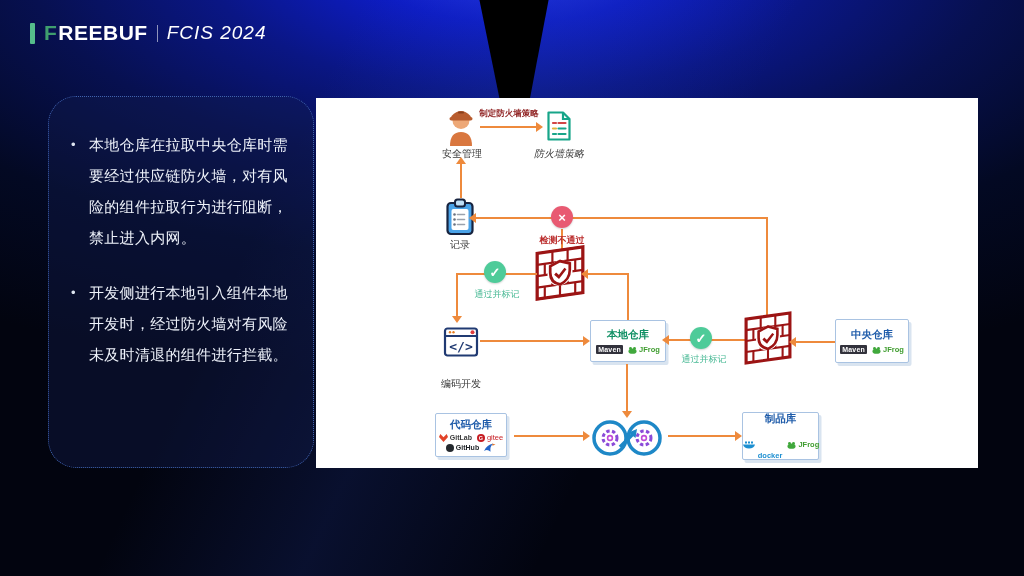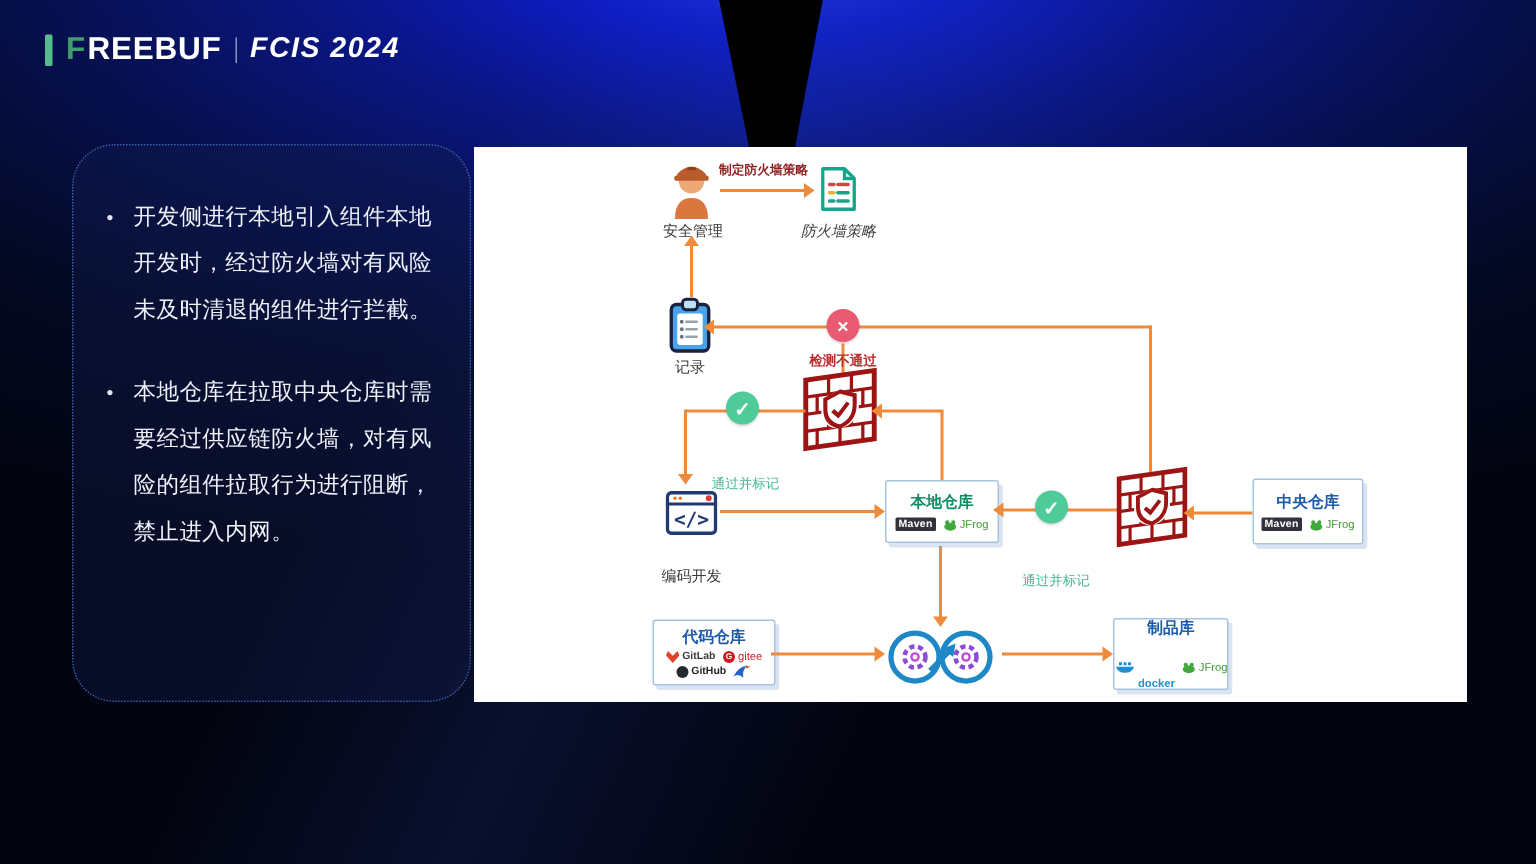--- a/index.html
+++ b/index.html
@@ -9,21 +9,21 @@
   .streak{position:absolute;inset:0;background:linear-gradient(115deg, transparent 28%, rgba(40,70,190,0.18) 44%, transparent 62%);pointer-events:none;}
   .wedge{position:absolute;left:478px;top:0;width:72px;height:99px;background:#000;
     -webkit-clip-path:polygon(2% 0,98% 0,72% 100%,30% 100%);clip-path:polygon(2% 0,98% 0,72% 100%,30% 100%);}
 
   
   .logo-bar{position:absolute;left:30px;top:21px;display:flex;align-items:center;gap:9px;}
   .fb-bar{width:5px;height:21px;background:#55bd8b;border-radius:1px;}
   .brand{font-size:21px;font-weight:800;letter-spacing:.5px;color:#fff;display:flex;align-items:center;}
   .brand .f{color:#3f9e6e;margin-right:1px;}
   .logo-sep{width:1px;height:17px;background:rgba(255,255,255,.55);}
-  .event{font-size:19px;font-weight:700;font-style:italic;letter-spacing:1px;color:#fff;}
+  .event{font-size:19px;font-weight:400;font-style:italic;letter-spacing:1px;color:#fff;}
 
   
   .panel{position:absolute;left:48px;top:96px;width:266px;height:372px;box-sizing:border-box;
     border:1px dotted #3f62b0;border-radius:28px;background:rgba(18,30,78,.38);
     padding:32px 20px 0 22px;color:#eef2fa;}
   .bullet{display:flex;margin-bottom:24px;}
   .bullet .dot{width:18px;flex:0 0 18px;font-size:13px;line-height:31px;color:#dfe6f2;}
   .bullet .dot::before{content:"•";}
   .bullet .txt{font-size:15px;line-height:31px;letter-spacing:.3px;}
 
@@ -44,31 +44,31 @@
   .badge{position:absolute;width:22px;height:22px;border-radius:50%;display:flex;align-items:center;justify-content:center;
     color:#fff;font-weight:bold;font-size:13px;box-shadow:0 1px 2px rgba(0,0,0,.18);}
   .badge.fail{background:#e85a72;}
   .badge.pass{background:#4ecb99;}
 
   
   .nlabel{position:absolute;transform:translateX(-50%);font-size:10px;color:#3c3c3c;white-space:nowrap;}
   .elabel{position:absolute;transform:translateX(-50%);font-size:9px;font-weight:bold;white-space:nowrap;}
   .elabel.red-dk{color:#8e1f1f;font-size:8.5px;}
   .elabel.red{color:#bb2d2d;}
-  .elabel.teal{color:#45b893;font-weight:normal;margin-top:28px;}
+  .elabel.teal{color:#45b893;font-weight:normal;}
 
   
   .repo{position:absolute;box-sizing:border-box;background:#fff;border:1px solid #a9c3e2;border-radius:2px;
     box-shadow:2.5px 3px 0 #d9e4f0;display:flex;flex-direction:column;align-items:center;justify-content:center;gap:3px;padding:2px;}
   .repo-title{font-size:10.5px;font-weight:bold;white-space:nowrap;}
   .repo-title.blue{color:#1f5caa;} .repo-title.teal{color:#0e8f63;}
   .lrow{display:flex;align-items:center;justify-content:center;gap:5px;}
   .lg{display:flex;align-items:center;gap:2px;white-space:nowrap;}
   .maven{font-size:7px;font-weight:800;color:#fff;background:#32323c;padding:1px 2px;border-radius:1px;letter-spacing:.2px;}
-  .jfrog-t{font-size:7.5px;font-weight:400;color:#3f9d2f;}
+  .jfrog-t{font-size:7.5px;font-weight:700;color:#3f9d2f;}
   .gitlab-t{font-size:7px;font-weight:bold;color:#3a3a3a;}
   .gitee-t{font-size:7.5px;font-weight:normal;color:#c71d23;}
   .github-t{font-size:7px;font-weight:bold;color:#1b1f23;}
   .docker-t{font-size:7.5px;font-weight:800;color:#1d8fd1;margin-top:22px;}
   .gitee-dot{width:8px;height:8px;border-radius:50%;background:#c71d23;color:#fff;font-size:5.5px;font-weight:bold;
     display:flex;align-items:center;justify-content:center;}
   .gitee-dot::before{content:"G";}
   .github-dot{width:8px;height:8px;border-radius:50%;background:#24292e;}
 
   .fw{transform:skewY(-8deg);}
@@ -86,25 +86,25 @@
         <span class="f">F</span>
         <span>REEBUF</span>
       </div>
     <div class="logo-sep"></div>
     <div class="event">FCIS 2024</div>
   </div>
 
   <div class="panel">
     <div class="bullet">
       <span class="dot"></span>
-      <span class="txt">开发侧进行本地引入组件本地开发时，经过防火墙对有风险未及时清退的组件进行拦截。</span>
+      <span class="txt">本地仓库在拉取中央仓库时需要经过供应链防火墙，对有风险的组件拉取行为进行阻断，禁止进入内网。</span>
     </div>
     <div class="bullet">
       <span class="dot"></span>
-      <span class="txt">本地仓库在拉取中央仓库时需要经过供应链防火墙，对有风险的组件拉取行为进行阻断，禁止进入内网。</span>
+      <span class="txt">开发侧进行本地引入组件本地开发时，经过防火墙对有风险未及时清退的组件进行拦截。</span>
     </div>
   </div>
 
   <div class="board">
 
     <div class="abs" style="left:128px;top:7px;">
       <svg width="34" height="42" viewBox="0 0 34 42">
         <path d="M6 41 q0 -14 11 -14 q11 0 11 14 z" fill="#d9773f"></path>
         <circle cx="17" cy="15.5" r="8.5" fill="#eda877"></circle>
         <path d="M7.5 11 q9.5 -10 19 0 l.5 2 h-20 z" fill="#b85c2e"></path>
@@ -237,21 +237,21 @@
               <ellipse cx="4.5" cy="5.2" rx="4" ry="2.6" fill="#40a83c"></ellipse>
             </svg>
           <span class="jfrog-t">JFrog</span>
         </span>
       </div>
     </div>
 
     <div class="ln v" style="left:310px;top:266px;height:48px;"></div>
     <div class="arr d" style="left:306px;top:313px;"></div>
 
-    <div class="repo" style="left:119px;top:315px;width:82px;height:44px;gap:1px;">
+    <div class="repo" style="left:119px;top:315px;width:72px;height:44px;gap:1px;">
       <div class="repo-title blue">代码仓库</div>
       <div class="lrow">
         <span class="lg">
           <svg width="9" height="8" viewBox="0 0 9 8">
               <polygon points="4.5,8 0,3 1.3,0 4.5,3.2 7.7,0 9,3" fill="#e24329"></polygon>
             </svg>
           <span class="gitlab-t">GitLab</span>
         </span>
         <span class="lg">
           <span class="gitee-dot"></span>

